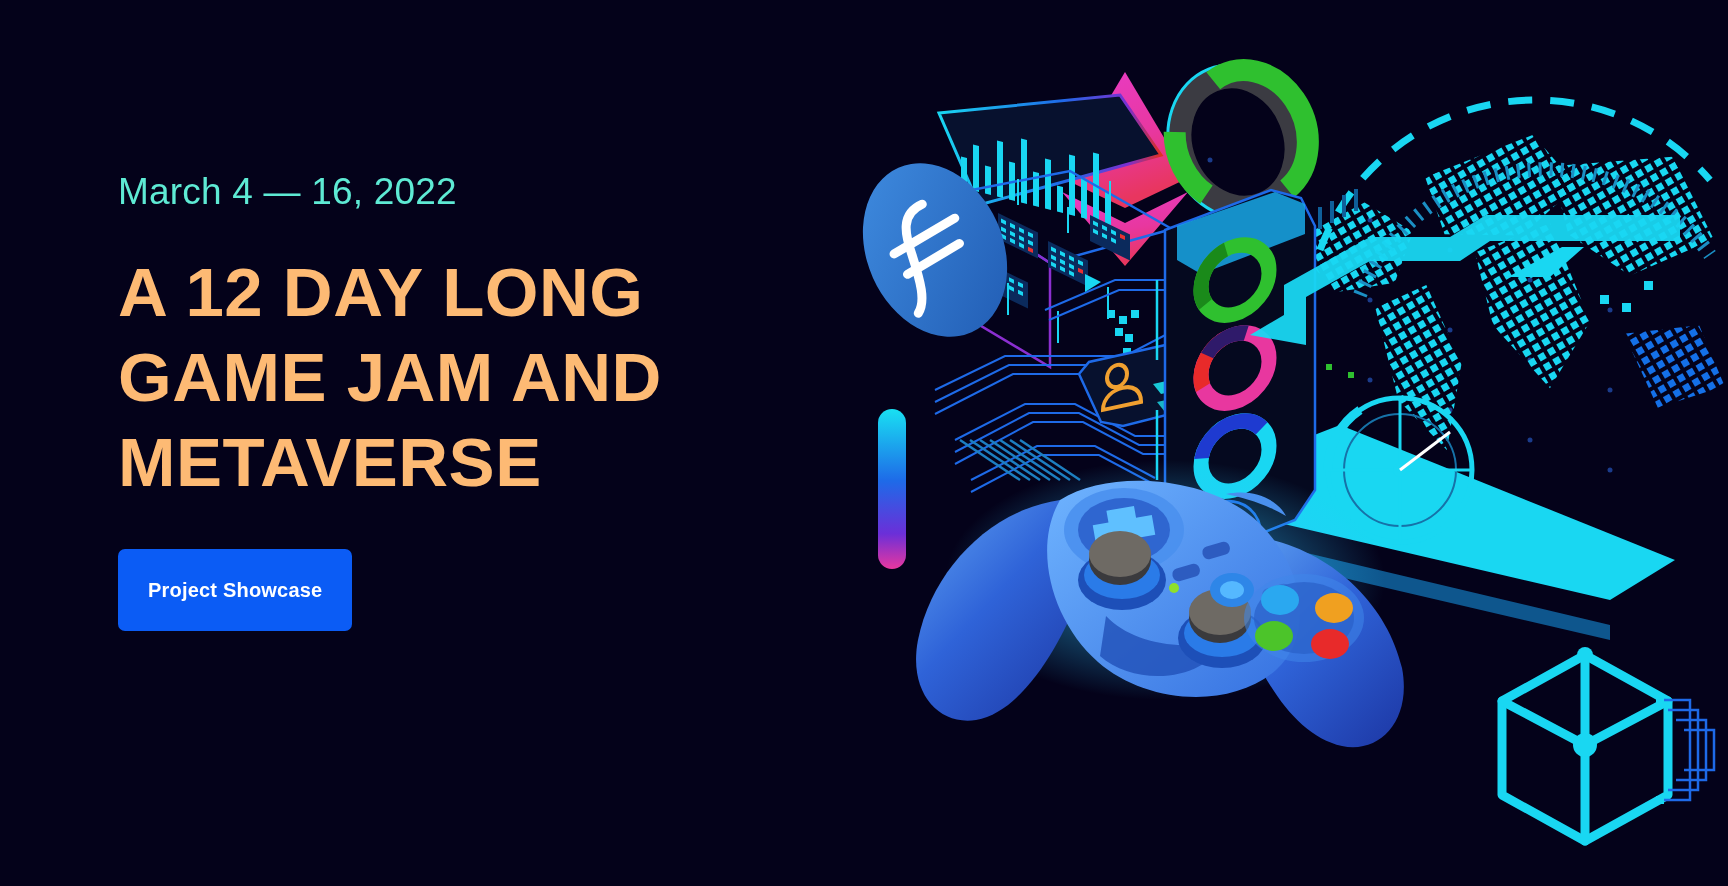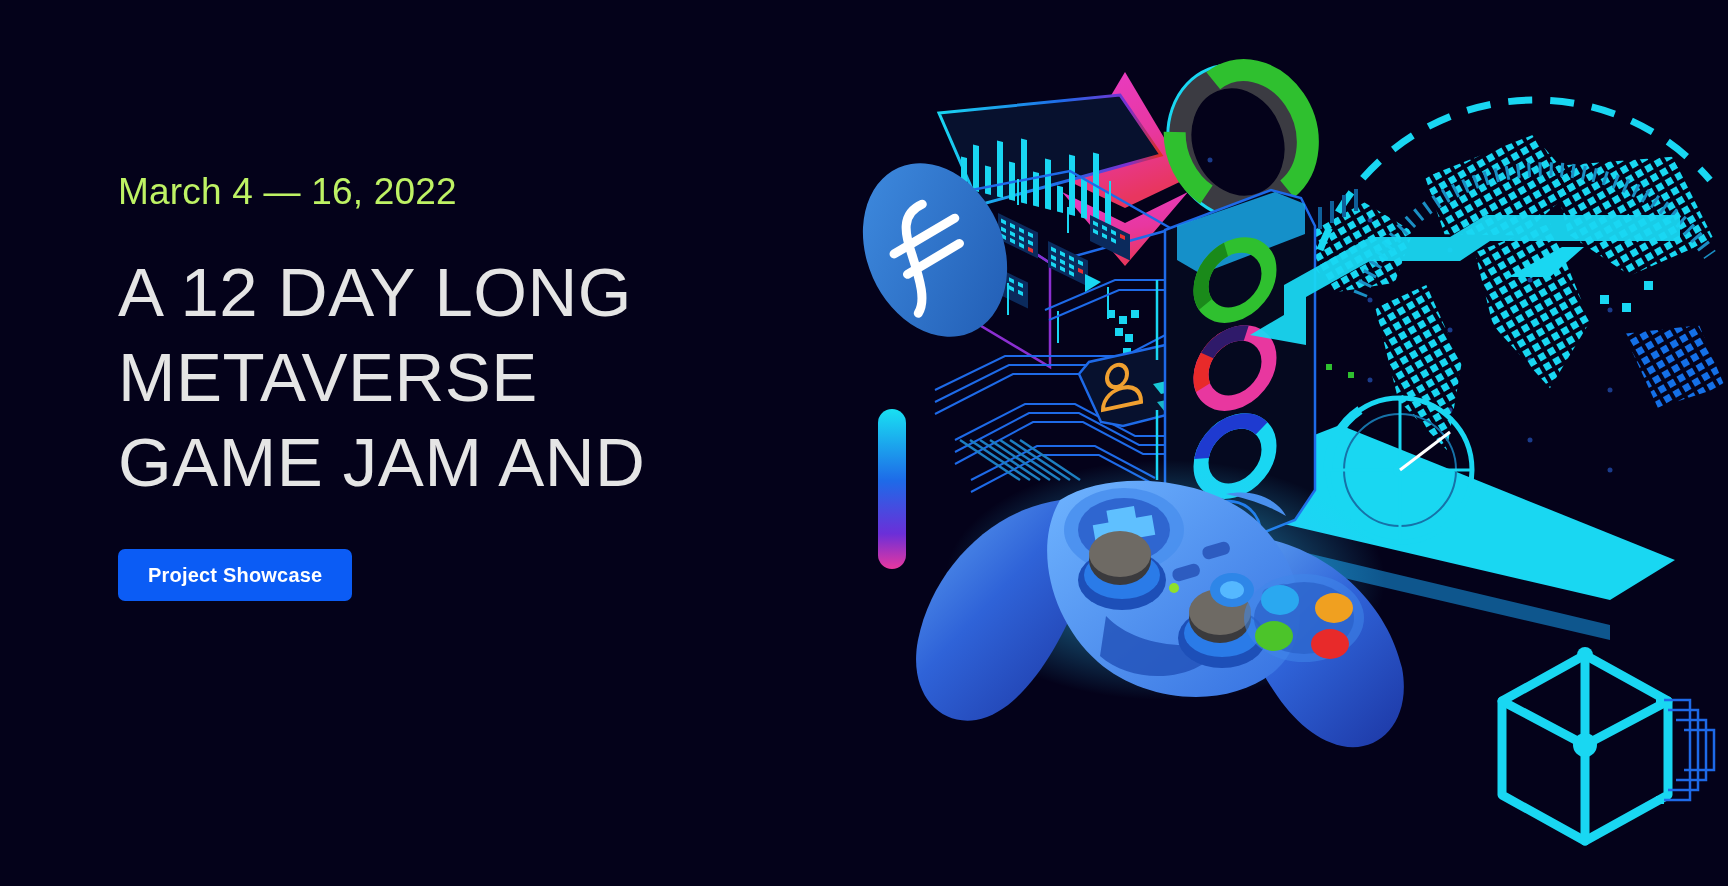--- a/index.html
+++ b/index.html
@@ -27,45 +27,45 @@
     top: 170px;
     width: 720px;
     z-index: 40;
   }
 
   .eyebrow {
     font-size: 37px;
     line-height: 1.2;
     font-weight: 400;
     letter-spacing: 0.2px;
-    color: #bef264;
+    color: #5eead4;
     margin-bottom: 36px;
     white-space: nowrap;
   }
 
   .headline {
     font-size: 69px;
     line-height: 85px;
-    font-weight: 400;
-    color: #e5e5e5;
+    font-weight: 700;
+    color: #fdba74;
     letter-spacing: 0.5px;
     text-transform: uppercase;
   }
   .headline .hl-line { display: block; white-space: nowrap; }
 
   .cta-wrap { margin-top: 44px; }
 
   .cta {
     display: inline-block;
     background: #0b5cf5;
     color: #ffffff;
     font-size: 20px;
     font-weight: 700;
     letter-spacing: 0.2px;
-    padding: 15px 30px;
+    padding: 30px 30px;
     border: none;
     border-radius: 7px;
     cursor: pointer;
     text-decoration: none;
     line-height: 22px;
   }
 
   
   .art {
     position: absolute;
@@ -489,22 +489,22 @@
       </g>
     </svg>
   </div>
 
   <div class="copy">
 
     <div class="eyebrow">March 4 — 16, 2022</div>
 
     <h1 class="headline">
       <span class="hl-line">A 12 DAY LONG</span>
+      <span class="hl-line">GAME JAM AND</span>
       <span class="hl-line">METAVERSE</span>
-      <span class="hl-line">GAME JAM AND</span>
     </h1>
 
     <div class="cta-wrap">
       <a class="cta" href="#">Project Showcase</a>
     </div>
 
   </div>
 
 </div>
 

